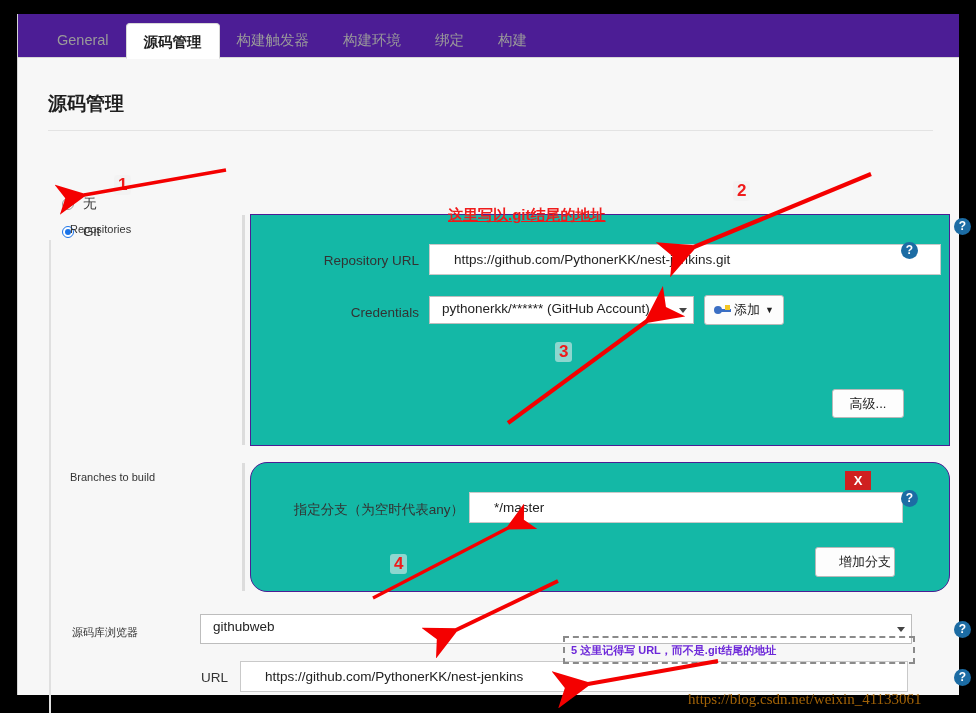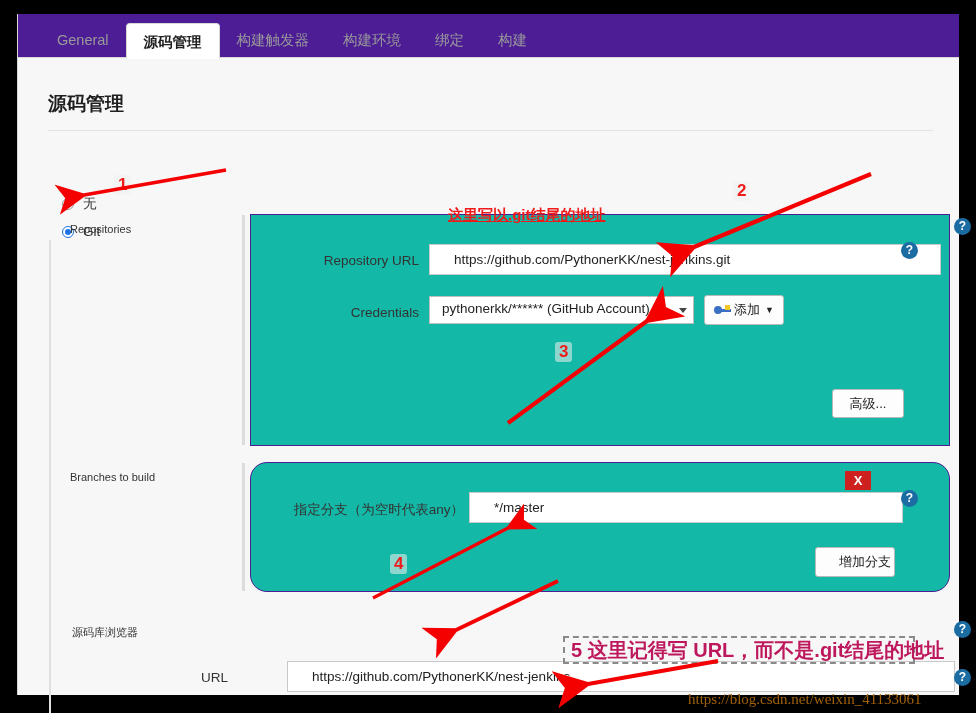--- a/index.html
+++ b/index.html
@@ -112,21 +112,21 @@
     position:absolute;color:#ef1b1b;font-size:17px;font-weight:700;
     background:rgba(240,240,240,0.55);padding:0 4px;border-radius:3px;
   }
   .anno-text{
     position:absolute;color:#ef1b1b;font-size:15px;font-weight:700;white-space:nowrap;text-decoration:underline;
   }
   .anno-box{
     position:absolute;border:2px dashed #8a8a8a;box-sizing:border-box;
     display:flex;align-items:center;padding-left:6px;background:transparent;
   }
-  .anno-box span{color:#be185d;font-size:20px;font-weight:700;white-space:nowrap;}
+  .anno-box span{color:#6d28d9;font-size:11px;font-weight:700;white-space:nowrap;}
 
   svg.arrows{position:absolute;left:0;top:0;width:941px;height:681px;pointer-events:none;}
 
   .watermark{
     position:absolute;color:#a16207;font-size:15px;white-space:nowrap;
     font-family:Liberation Serif, serif;
   }
 </style>
 </head>
 <body>
@@ -203,24 +203,28 @@
         <div class="btn" style="left:564px;top:84px;width:80px;height:30px;padding-left:20px;">
           <span>增加分支</span>
         </div>
       </div>
 
       <div class="xbtn" style="left:827px;top:413px;width:26px;height:19px;">X</div>
       <div class="help" style="left:883px;top:432px;">?</div>
 
       <div class="sec-label" style="left:22px;top:567px;margin-left:32px;">源码库浏览器</div>
 
+      <div class="sel" style="left:182px;top:556px;width:712px;height:30px;">
+        <span>githubweb</span>
+        <span class="chev"></span>
+      </div>
       <div class="help" style="left:936px;top:563px;">?</div>
 
       <div class="field-label" style="left:150px;top:612px;width:60px;">URL</div>
-      <input class="txt" style="left: 222px; top: 603px; width: 668px; height: 31px; margin-left: 47px;" value="https://github.com/PythonerKK/nest-jenkins">
+      <input class="txt" style="left: 222px; top: 603px; width: 668px; height: 31px;" value="https://github.com/PythonerKK/nest-jenkins">
       <div class="help" style="left:936px;top:611px;">?</div>
 
       <div class="anno-num" style="left:96px;top:117px;">1</div>
       <div class="anno-num" style="left:715px;top:123px;">2</div>
       <div class="anno-num" style="left:537px;top:284px;">3</div>
       <div class="anno-num" style="left:372px;top:496px;">4</div>
 
       <div class="anno-text" style="left:430px;top:148px;">这里写以.git结尾的地址</div>
 
       <div class="anno-box" style="left:545px;top:578px;width:352px;height:28px;">

